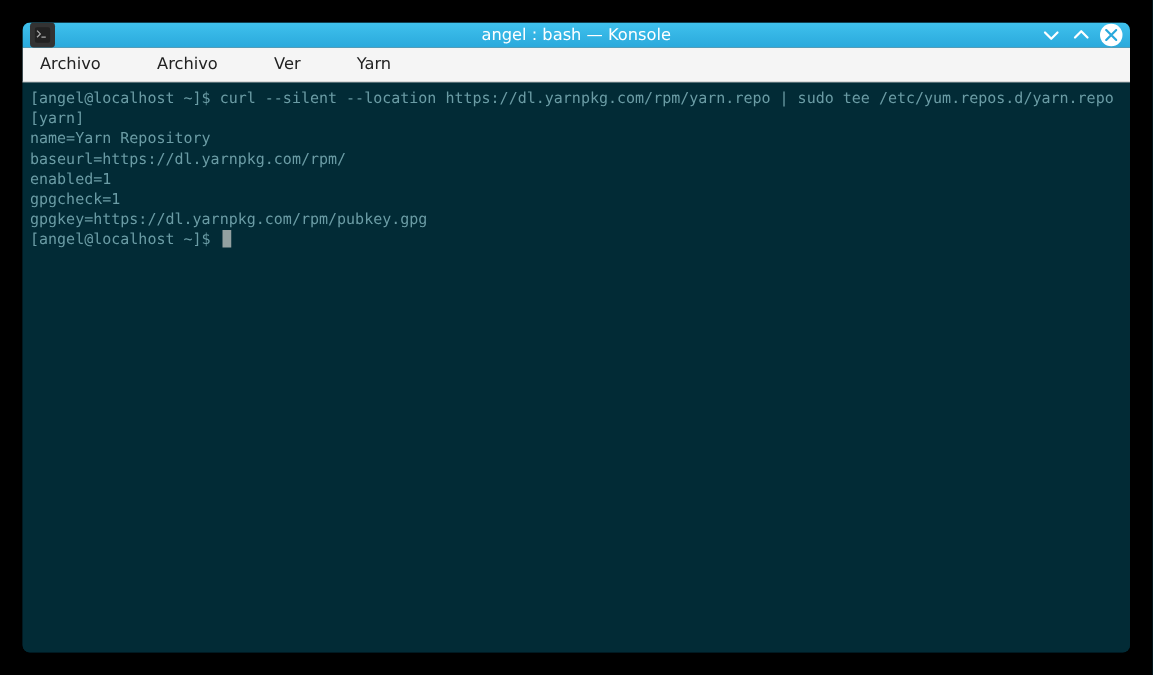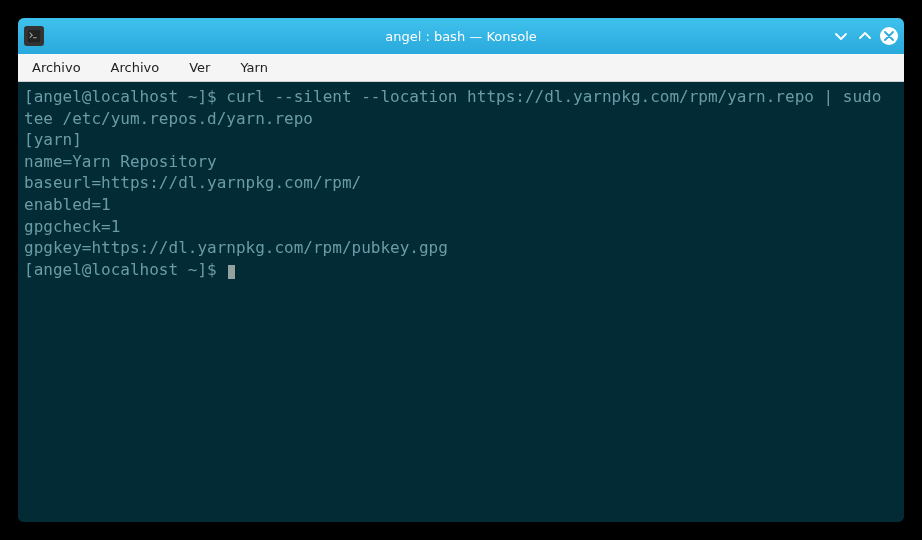--- a/index.html
+++ b/index.html
@@ -16,21 +16,21 @@
     width: 886px;
     height: 504px;
     background: #022b36;
     border-radius: 6px;
     overflow: hidden;
     box-shadow: 0 4px 20px rgba(0,0,0,0.6);
     display: flex;
     flex-direction: column;
   }
   .titlebar {
-    height: 36px;
+    height: 20px;
     background: linear-gradient(to bottom, #3fc1ed, #2aa9dc);
     display: flex;
     align-items: center;
     position: relative;
     color: #fff;
     font-size: 13px;
   }
   .titlebar-icon {
     width: 20px;
     height: 20px;
@@ -73,32 +73,32 @@
     align-items: center;
     justify-content: center;
   }
   .tbtn-close svg { width: 10px; height: 10px; }
   .menubar {
     height: 28px;
     background: #f5f5f5;
     display: flex;
     align-items: center;
     padding: 0 8px;
-    gap: 18px;
+    gap: 33px;
     font-size: 13px;
     color: #222;
     border-bottom: 1px solid #d0d0d0;
   }
   .menubar span { cursor: pointer; padding: 4px 6px; }
   .terminal {
     flex: 1;
     background: #022b36;
     padding: 4px 6px;
     font-family: "DejaVu Sans Mono", "Liberation Mono", monospace;
-    font-size: 16px;
+    font-size: 12px;
     line-height: 1.35;
     color: #6b9ca5;
     overflow: hidden;
     white-space: pre-wrap;
     word-break: break-all;
   }
   .prompt { color: #6b9ca5; }
   .cursor {
     display: inline-block;
     width: 7px;

